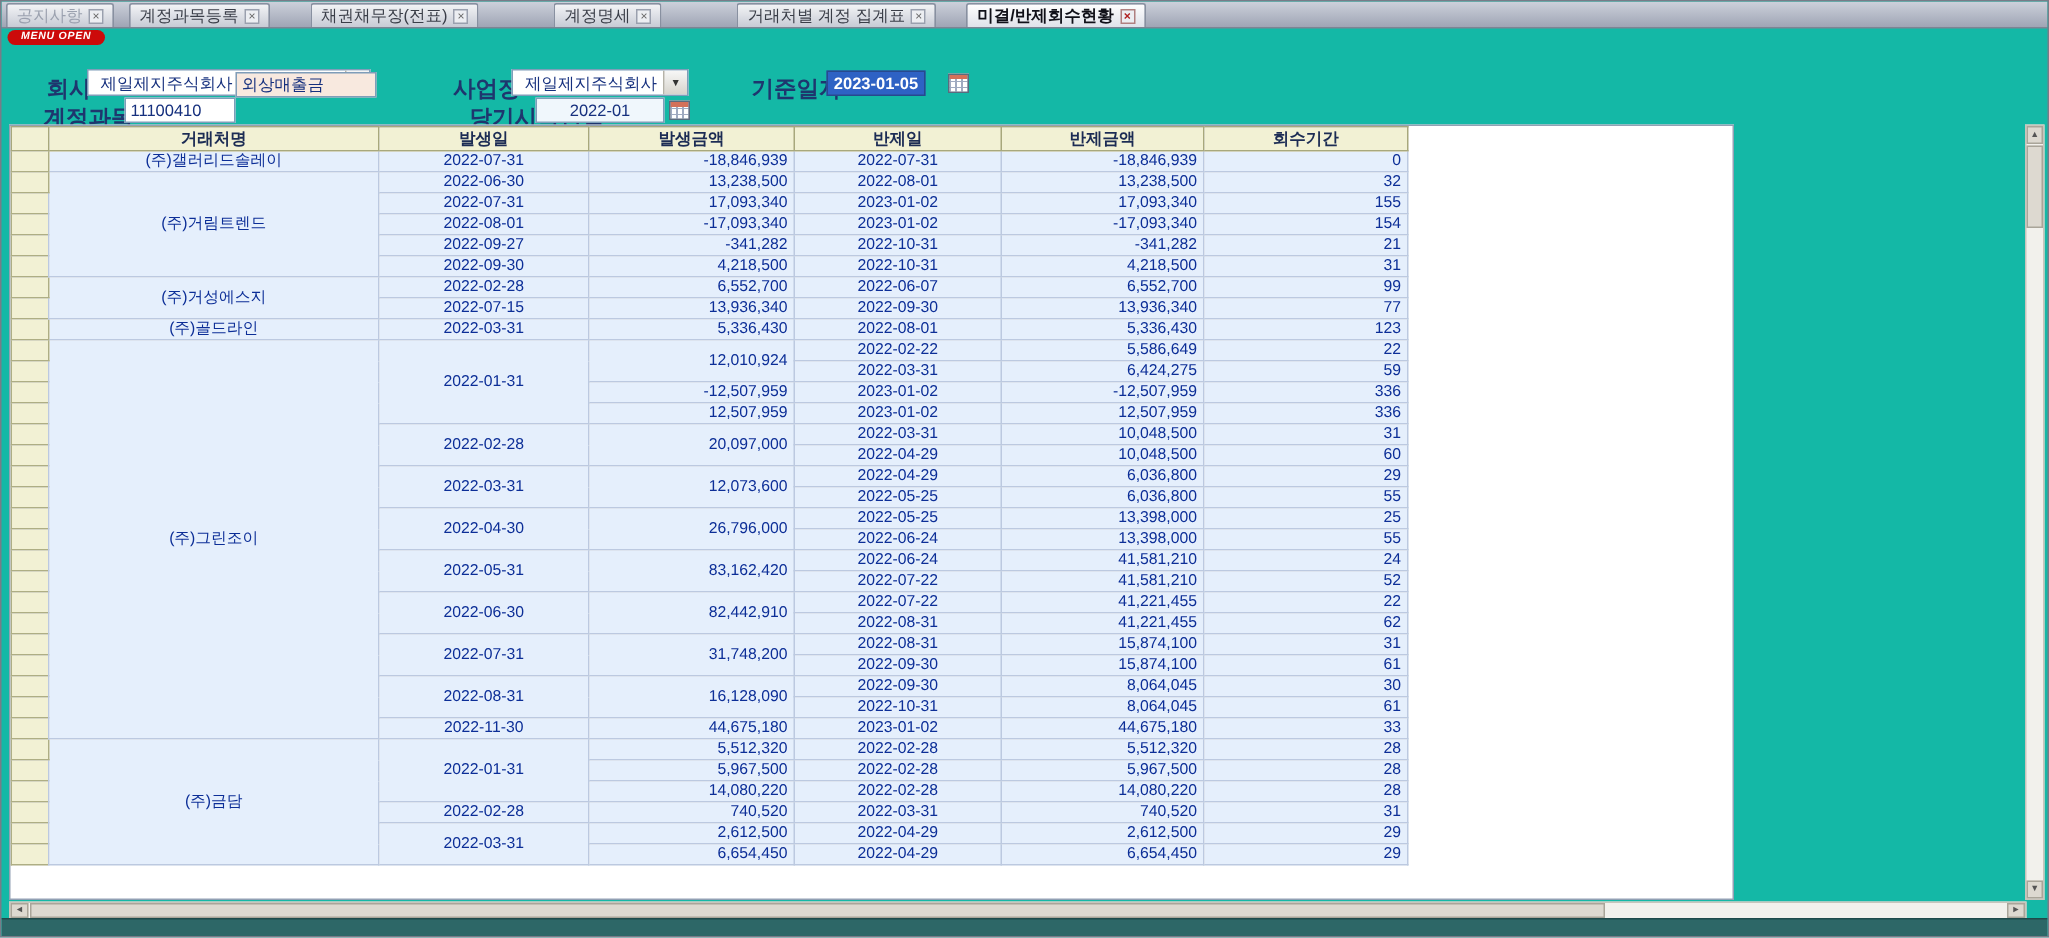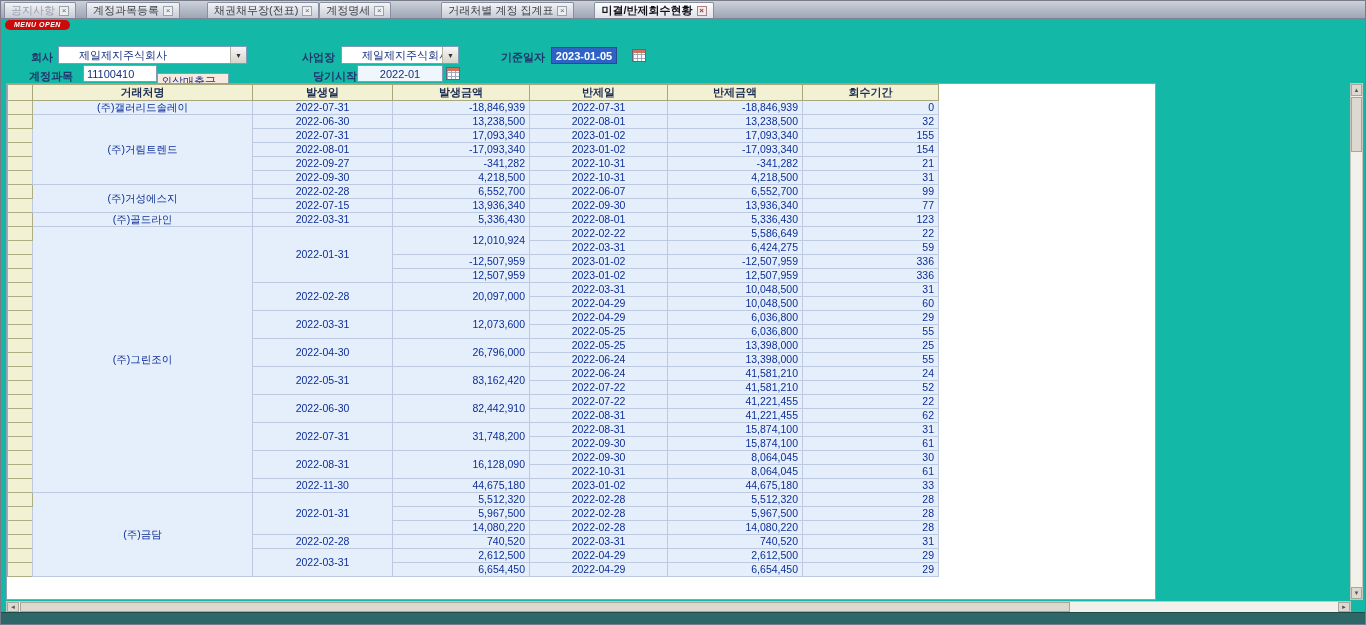--- a/index.html
+++ b/index.html
@@ -10,36 +10,36 @@
   
   .tabstrip { position:absolute; top:0; left:0; right:0; height:18px;
     background:linear-gradient(#CDD1DB,#9FA5B5); border-bottom:1px solid #7E8494;
     display:flex; align-items:flex-end; padding-left:3px; overflow:hidden; }
   .tab { display:flex; align-items:center; gap:4px; height:16px; padding:0 6px;
     background:linear-gradient(#F3F4F6,#C7CBD5); border:1px solid #8890A0; border-bottom:none;
     border-radius:2px 2px 0 0; font-size:11px; color:#3A3E48; white-space:nowrap; cursor:default; }
   .tab.active { background:linear-gradient(#FEFEFE,#DFE2EA); font-weight:bold; color:#101018; }
   .tab.dim { color:#9BA1AF; }
   .tab:nth-child(1){ margin-right:10px; } .tab:nth-child(2){ margin-right:27px; }
-  .tab:nth-child(3){ } .tab:nth-child(4){ margin-right:50px; }
+  .tab:nth-child(3){ margin-right:50px; } .tab:nth-child(4){ margin-right:50px; }
   .tab:nth-child(5){ margin-right:20px; }
   .closebox { width:10px; height:10px; border:1px solid #9AA0AE; background:#ECEEF2;
     font-size:8px; line-height:8px; text-align:center; color:#666; }
   .tab.active .closebox { color:#B02020; border-color:#B08080; }
 
   
   .menu-open { position:absolute; top:19px; left:4px; height:10px; padding:0 9px;
     background:#CC0A0A; border-radius:5px; color:#FFF; font-size:7px; font-weight:bold;
     font-style:italic; line-height:10px; letter-spacing:.5px; cursor:pointer; }
 
   
-  .lbl { position:absolute; font-size:11px; font-weight:bold; color:#1E366E; white-space:nowrap;text-align:right; }
+  .lbl { position:absolute; font-size:15px; font-weight:bold; color:#1E366E; white-space:nowrap;text-align:right; }
   .combo { position:absolute; height:18px; border:1px solid #7F9DB9; background:#FFF;
     display:flex; align-items:center; overflow:hidden; }
-  .combo-text { flex:1; font-size:11px; color:#16307E; padding-left:20px; white-space:nowrap; overflow:hidden; }
+  .combo-text { flex:1; font-size:11px; color:#16307E; padding-left:8px; white-space:nowrap; overflow:hidden; }
   .combo-btn { width:16px; align-self:stretch; background:linear-gradient(#F7F7F7,#D7D4CC);
     border-left:1px solid #B5B2A8; font-size:7px; color:#333; display:flex; align-items:center; justify-content:center; }
   .field { position:absolute; height:17px; border:1px solid #7F9DB9; font-size:11px;
     color:#16307E; padding:0 3px; background:#FFF; font-family:inherit; }
   .field.sel-blue { background:#2E62C4; color:#FFF; text-align:center; border-color:#27498E; font-weight:bold; }
   .field.peach { background:#F8E9DF; }
   .field.center { text-align:center; background:#F0F7FC; }
   .cal { position:absolute; width:14px; height:13px; border:1px solid #5A6B7E; cursor:pointer;
     background:
       linear-gradient(to bottom, #D4715A 0 3px, rgba(0,0,0,0) 3px),
@@ -123,21 +123,21 @@
   <div class="combo" style="left:340px; top:45px; width:118px;">
     <span class="combo-text">제일제지주식회사</span>
     <span class="combo-btn">▼</span>
   </div>
   <span class="lbl" style="left:500px; top:49px;">기준일자</span>
   <input class="field sel-blue" style="left: 550px; top: 46px; width: 66px;" value="2023-01-05">
   <span class="cal" style="left:631px; top:48px;"></span>
 
   <span class="lbl" style="left:28px; top:68px;">계정과목</span>
   <input class="field" style="left: 82px; top: 64px; width: 74px;" value="11100410">
-  <input class="field peach" style="left: 156px; top: 72px; width: 72px;" value="외상매출금">
+  <input class="field peach" style="left: 156px; top: 47px; width: 94px;" value="외상매출금">
   <span class="lbl" style="left:288px; top:68px;margin-left:24px;">당기시작년월</span>
   <input class="field center" style="left: 356px; top: 64px; width: 86px;" value="2022-01">
   <span class="cal" style="left:445px; top:66px;"></span>
 
   <div class="grid-wrap">
     <table class="grid">
       <colgroup>
         <col style="width:25px">
           <col style="width:220px">
           <col style="width:140px">

